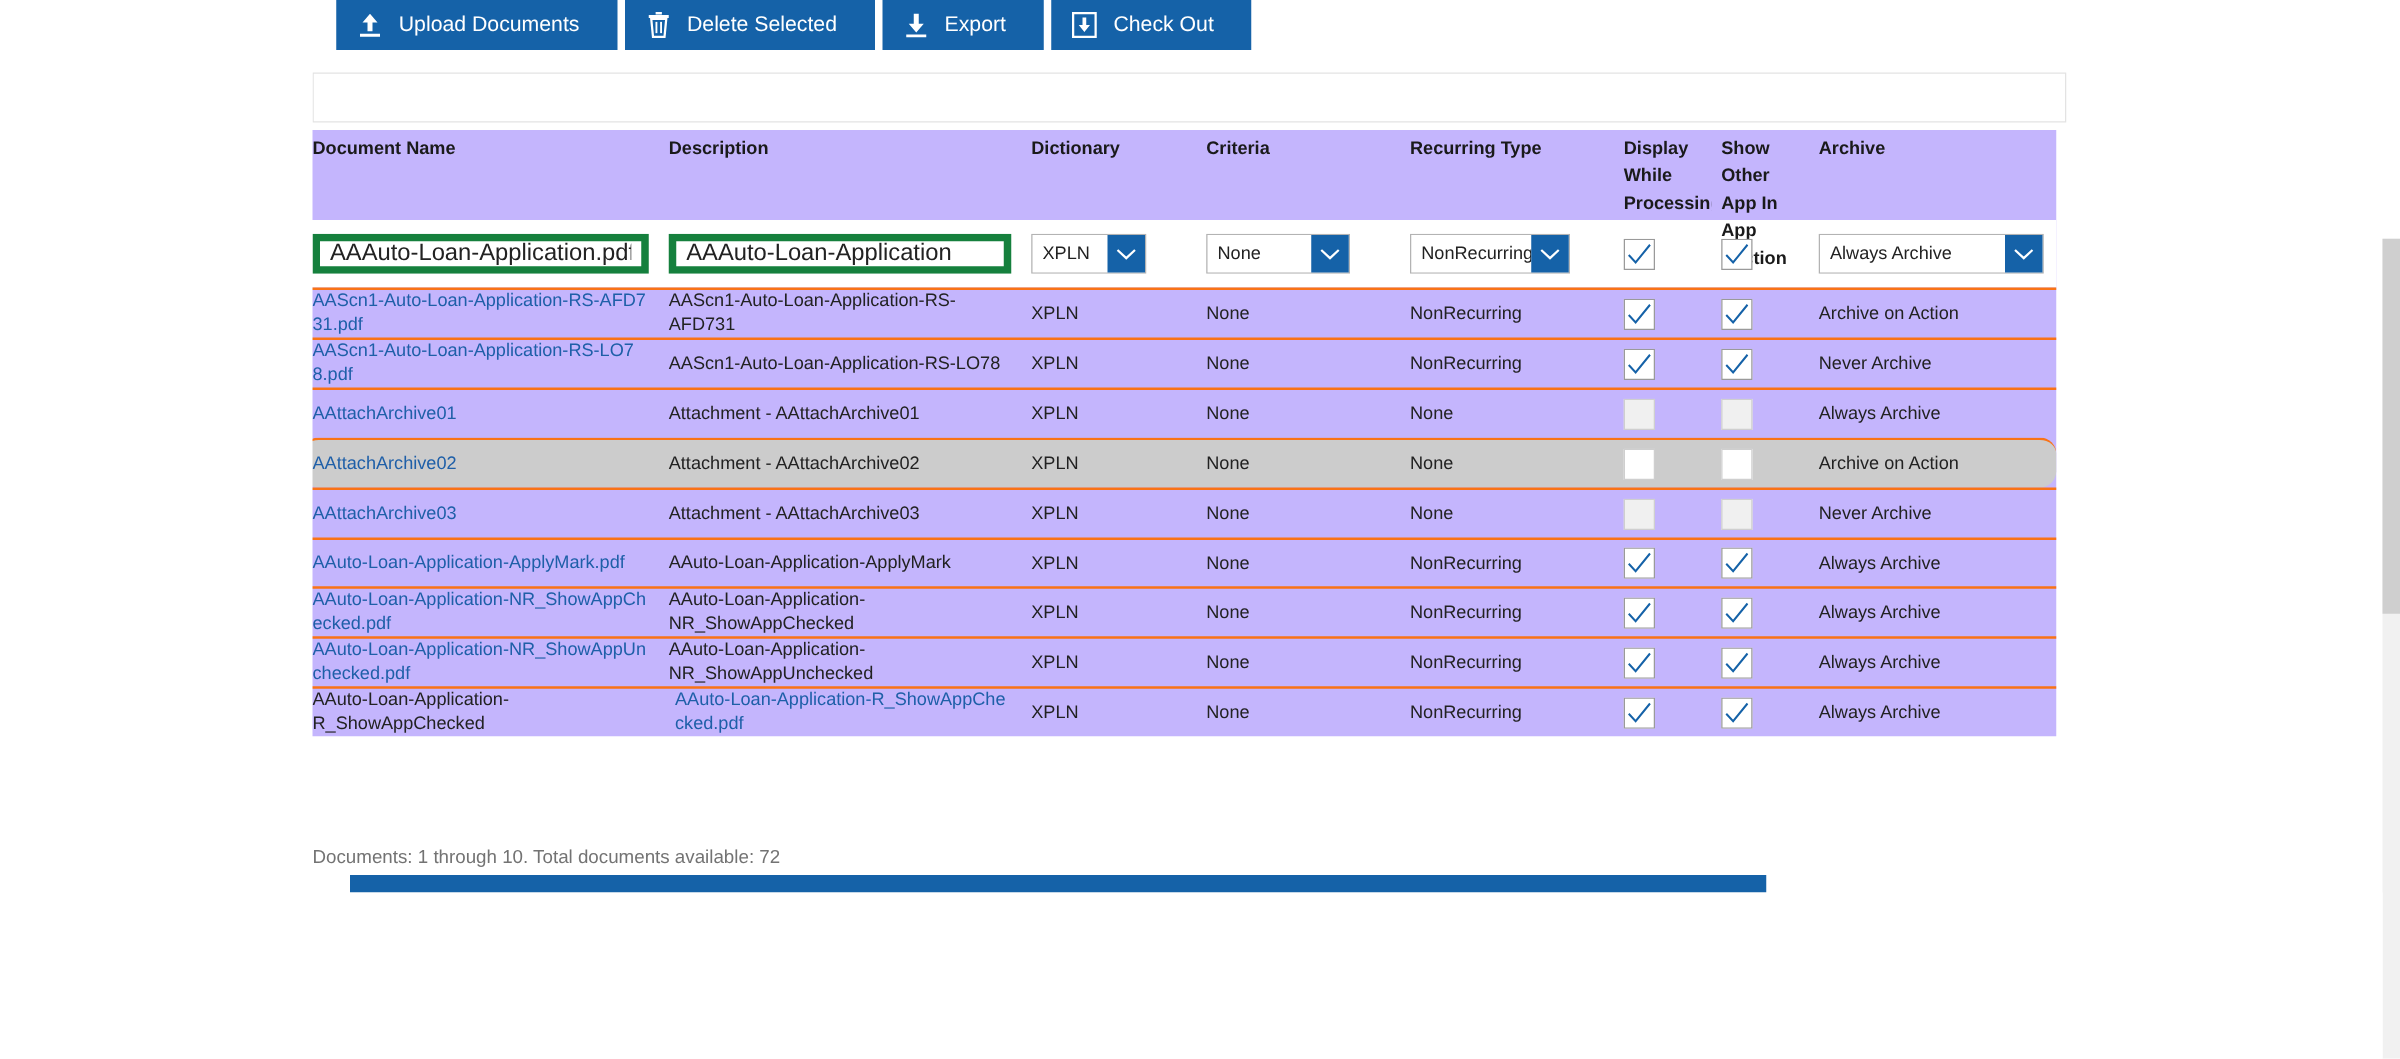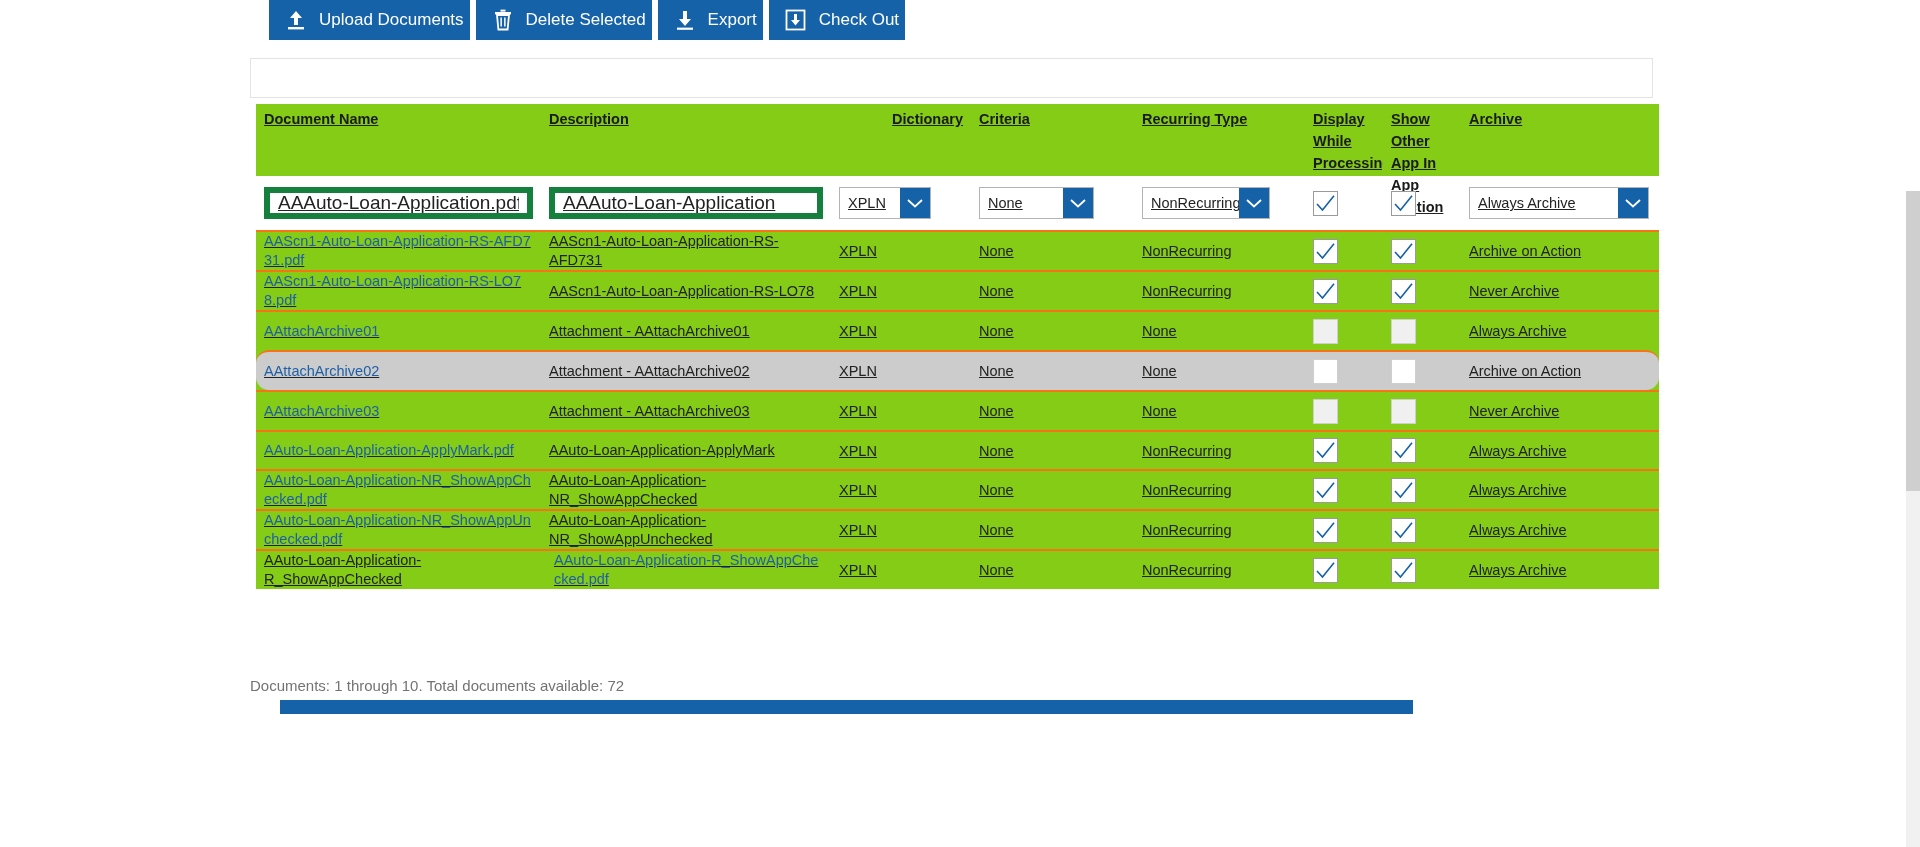--- a/index.html
+++ b/index.html
@@ -31,21 +31,21 @@
     box-sizing: border-box;
   }
   .tbtn {
     background: #1562a8;
     color: #ffffff;
     border: none;
     height: 40px;
     display: flex;
     align-items: center;
     gap: 12px;
-    padding: 0 6px 0 16px;
+    padding: 0 30px 0 16px;
     font-size: 17px;
     font-family: "Liberation Sans", sans-serif;
     cursor: pointer;
     white-space: nowrap;
   }
   .tbtn .ticon {
     width: 22px;
     height: 24px;
     display: inline-flex;
     align-items: center;
@@ -62,48 +62,47 @@
     width: 1403px;
     height: 40px;
     background: #ffffff;
     border: 1px solid #e3e3e3;
     box-sizing: border-box;
   }
 
   
   .grid {
     position: absolute;
-    left: 256px;
+    left: 242px;
     top: 104px;
     width: 1403px;
-    background: #84cc16;
+    background: #c4b5fd;
     font-size: 14.5px;
     color: #222;
-    text-decoration: underline;
   }
   .grid-header {
     display: flex;
     align-items: flex-start;
     height: 72px;
     padding-top: 4px;
     box-sizing: border-box;
     font-weight: bold;
     color: #1a1a1a;
     font-size: 14.5px;
   }
   .grid-header .cell { line-height: 22px; }
   .cell {
     box-sizing: border-box;
     padding: 0 8px;
     overflow: hidden;
   }
   
   .c-name    { width: 285px; }
   .c-desc    { width: 290px; }
-  .c-dict    { width: 140px; text-align: right; }
+  .c-dict    { width: 140px; }
   .c-crit    { width: 163px; }
   .c-rec     { width: 171px; }
   .c-disp    { width: 78px; }
   .c-show    { width: 78px; }
   .c-arch    { width: 198px; }
 
   .filter-row {
     display: flex;
     align-items: center;
     height: 54px;

